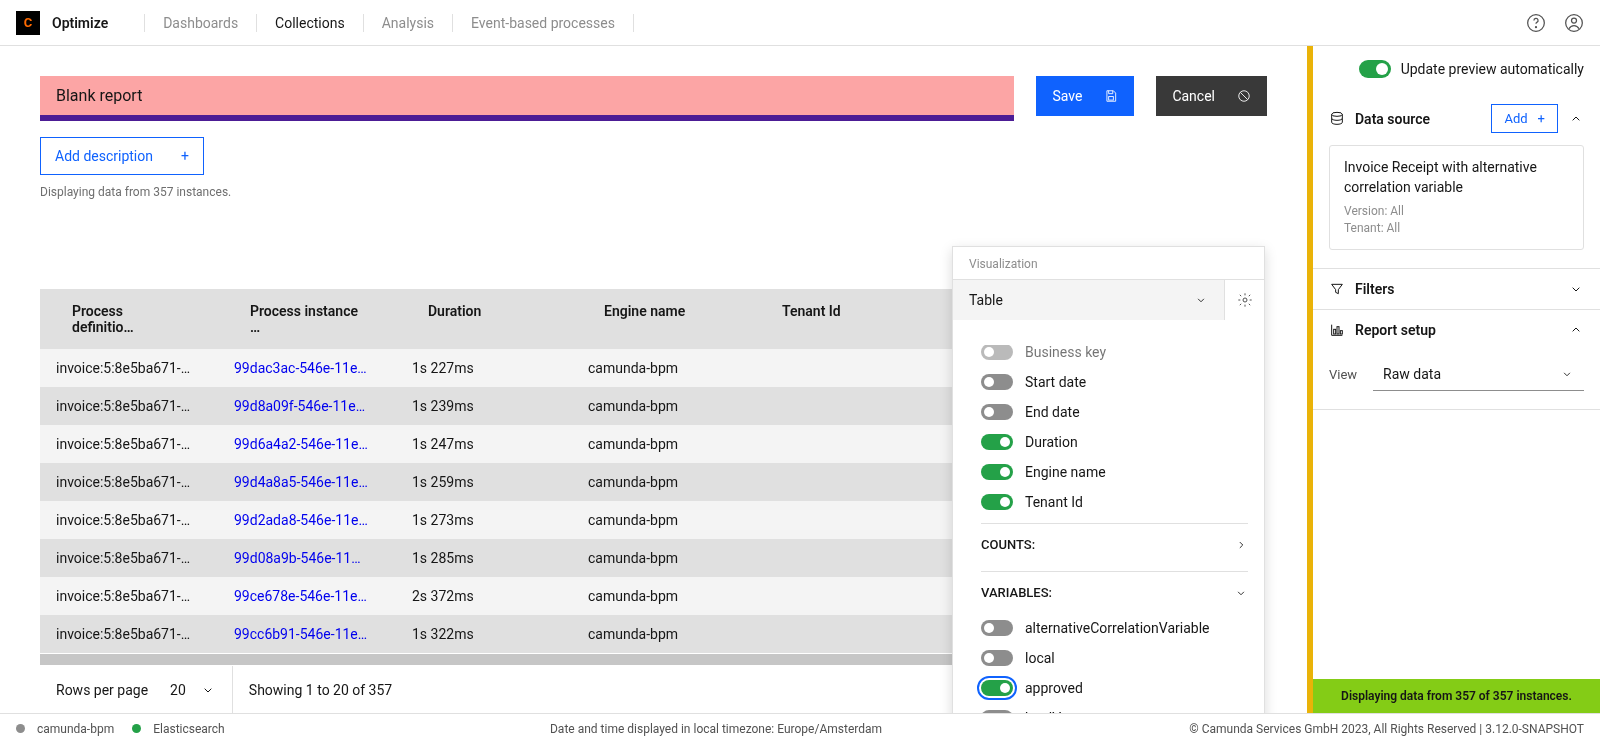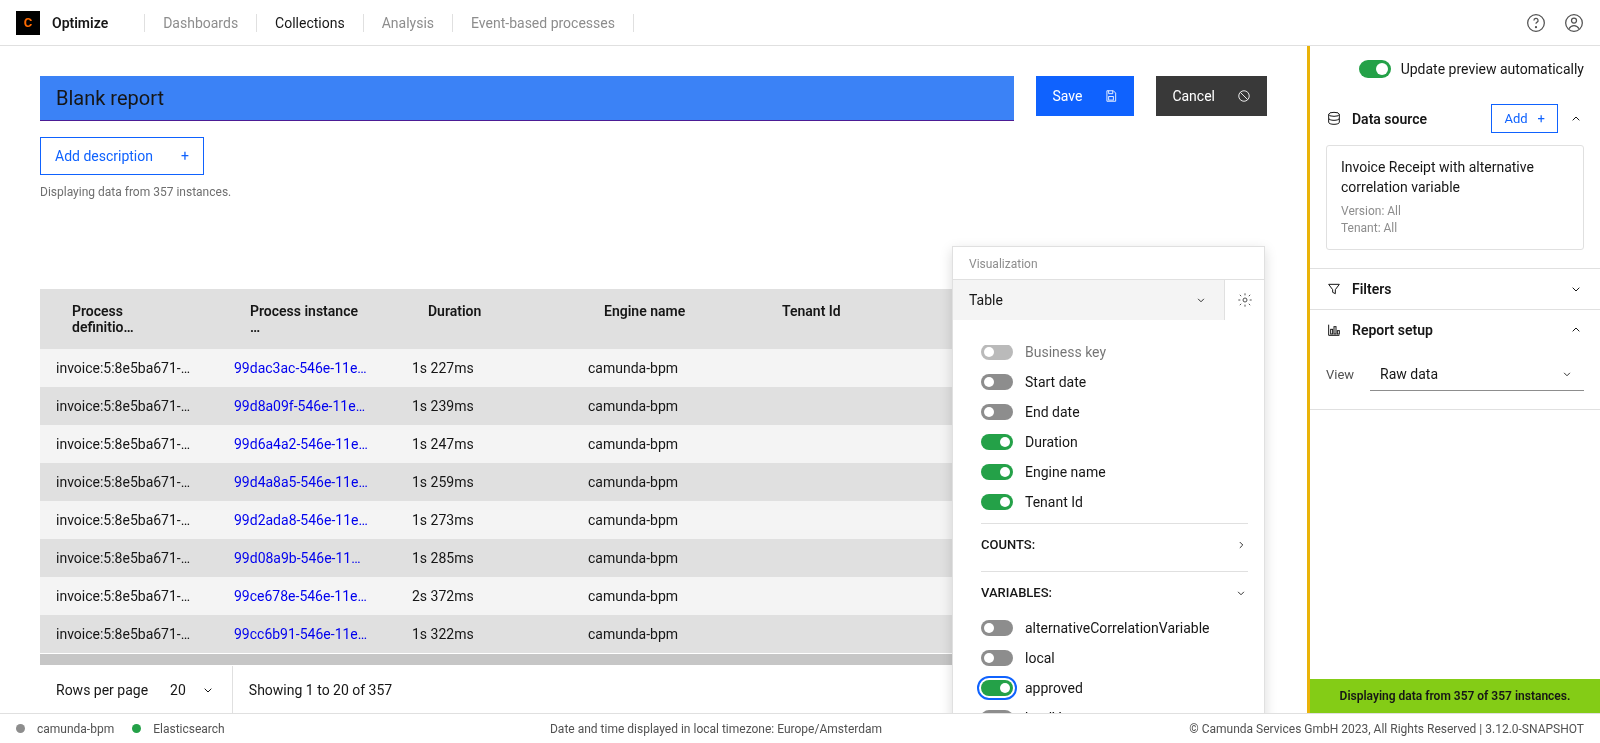--- a/index.html
+++ b/index.html
@@ -13,25 +13,25 @@
 .nav { display:flex; align-items:center; height:100%; }
 .nav-item { padding: 0 18px; color: #8d8d8d; height:100%; display:flex; align-items:center; position:relative; cursor:pointer; }
 .nav-item.active { color:#161616; }
 .nav-sep { width:1px; height:18px; background:#e0e0e0; }
 .topbar-right { margin-left:auto; display:flex; gap:18px; }
 .icon-btn { width:20px; height:20px; color:#525252; cursor:pointer; display:flex; align-items:center; justify-content:center; }
 
 
 .body { display:flex; height: calc(100vh - 46px - 30px); }
 .main { flex:1; padding: 30px 0 0 40px; position:relative; overflow:hidden; display:flex; flex-direction:column; }
-.sidepanel { width: 293px; border-left:3px solid #eab308; display:flex; flex-direction:column; }
+.sidepanel { width: 293px; border-left:6px solid #eab308; display:flex; flex-direction:column; }
 
 
 .title-row { display:flex; gap:22px; padding-right: 40px; }
-.title-input-wrap { flex:1; background:#3b82f6; border-bottom:1px solid #4c1d95; padding: 10px 16px; font-size:20px; }
+.title-input-wrap { flex:1; background:#fca5a5; border-bottom:6px solid #4c1d95; padding: 10px 16px; font-size:16px; }
 .btn { height:40px; display:flex; align-items:center; padding: 0 16px; gap:22px; font-size:14px; cursor:pointer; }
 .btn.save { background:#0f62fe; color:#fff; }
 .btn.cancel { background:#393939; color:#fff; }
 
 .adddesc-row { margin-top: 16px; }
 .adddesc { border:1px solid #0f62fe; color:#0f62fe; padding: 10px 14px; display:inline-flex; align-items:center; gap:28px; cursor:pointer; }
 .small-grey { color:#6f6f6f; font-size:12px; margin-top:10px; }
 
 
 .table-wrap { margin-top: 90px; flex:1; overflow:hidden; display:flex; flex-direction:column; margin-right: 42px; }

